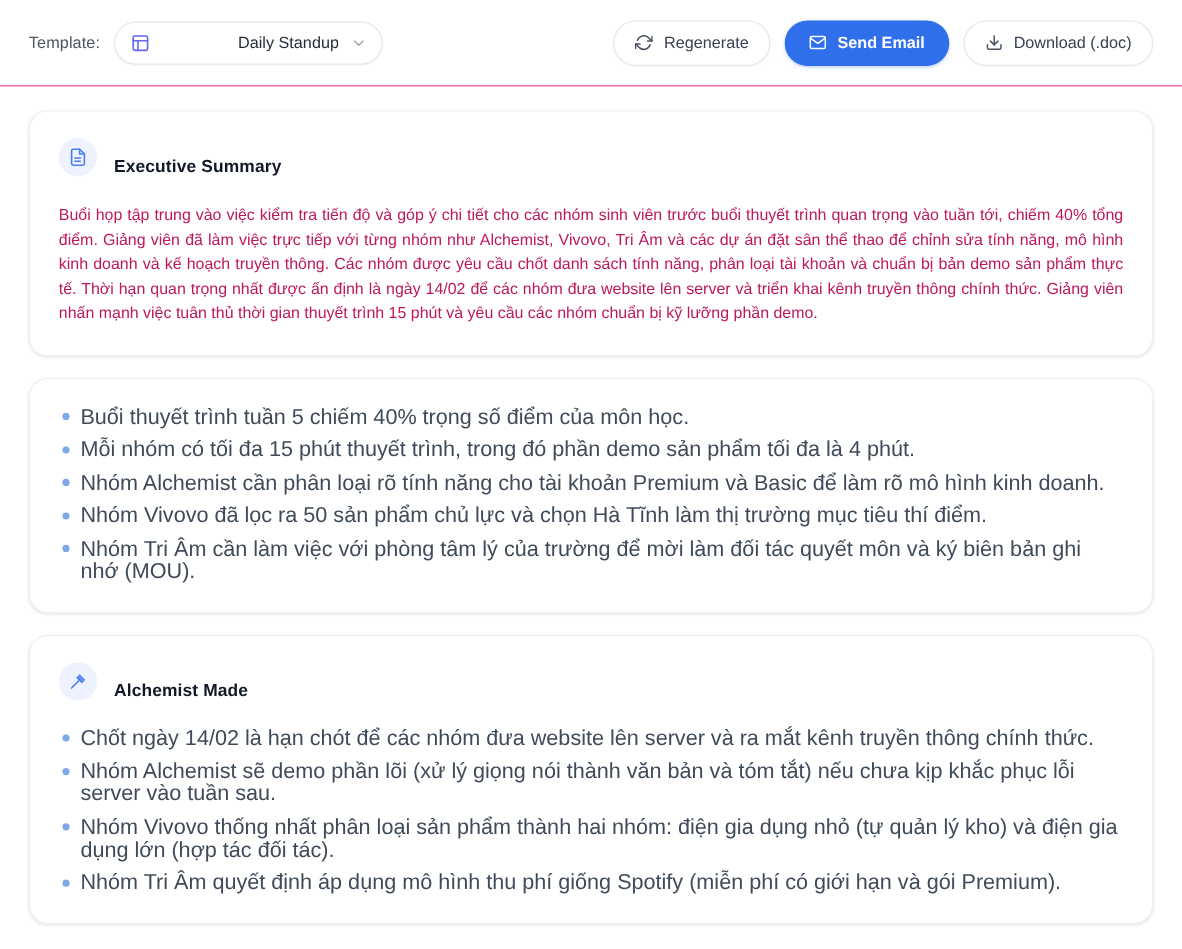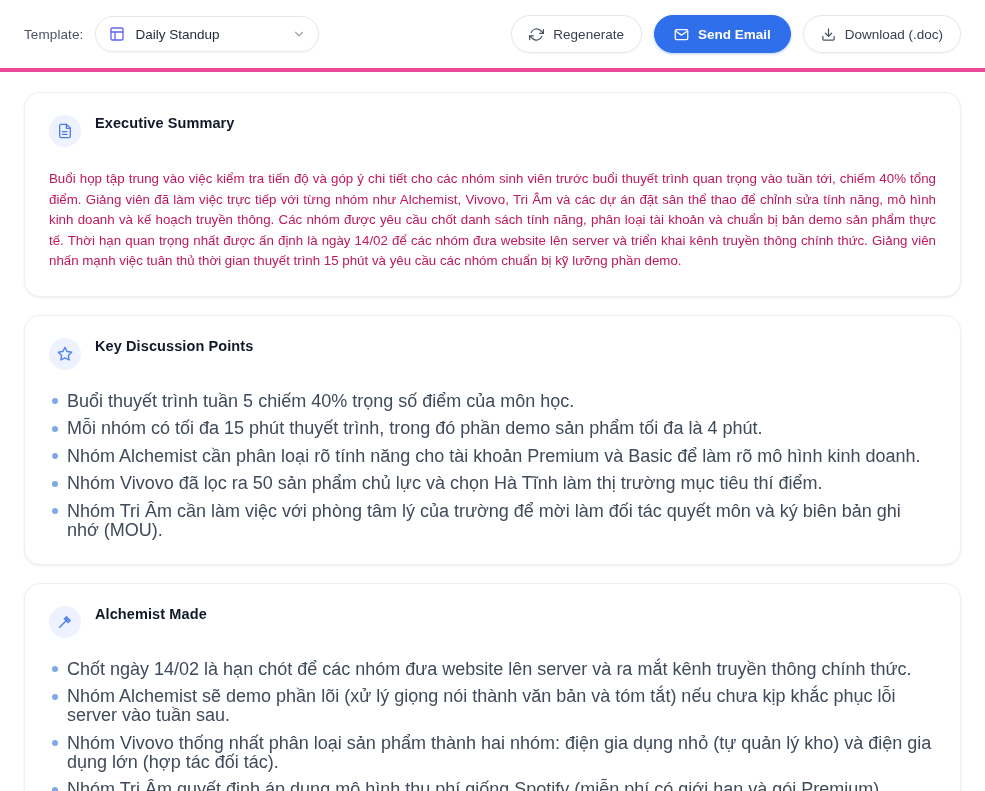--- a/index.html
+++ b/index.html
@@ -14,21 +14,21 @@
     color: #1f2937;
     -webkit-font-smoothing: antialiased;
   }
 
   
   .toolbar {
     height: 72px;
     display: flex;
     align-items: center;
     padding: 0 24px 0 24px;
-    border-bottom: 4px solid #ec4899;
+    border-bottom: 1px solid #ec4899;
     background: #ffffff;
     position: relative;
   }
   .template-group {
     display: flex;
     align-items: center;
     gap: 12px;
   }
   .template-label {
     font-size: 13.5px;
@@ -50,20 +50,21 @@
     box-shadow: 0 1px 2px rgba(16,24,40,.04);
   }
   .template-select .layout-ic { flex: 0 0 auto; display:flex; }
   .template-value {
     font-size: 13.5px;
     color: #1f2937;
     font-weight: 500;
     flex: 1 1 auto;
     white-space: nowrap;
     overflow: hidden;
+    text-align: right;
   }
   .chev { flex: 0 0 auto; display:flex; }
 
   .toolbar-actions {
     margin-left: auto;
     display: flex;
     align-items: center;
     gap: 12px;
   }
   .btn {
@@ -101,21 +102,21 @@
   .card {
     background: #ffffff;
     border: 1px solid #eef0f4;
     border-radius: 16px;
     box-shadow: 0 1px 3px rgba(16,24,40,.05), 0 1px 2px rgba(16,24,40,.03);
     margin-bottom: 18px;
     padding: 22px 24px 24px 24px;
   }
   .card-head {
     display: flex;
-    align-items: flex-start;
+    align-items: flex-end;
     gap: 14px;
     margin-bottom: 22px;
   }
   .card-ic {
     width: 32px; height: 32px;
     border-radius: 50%;
     background: #eef2ff;
     display: flex;
     align-items: center;
     justify-content: center;
@@ -223,28 +224,20 @@
           <line x1="8" y1="13" x2="15" y2="13"></line>
           <line x1="8" y1="17" x2="15" y2="17"></line>
         </svg>
       </span>
       <span class="card-title">Executive Summary</span>
     </div>
     <p class="card-body">Buổi họp tập trung vào việc kiểm tra tiến độ và góp ý chi tiết cho các nhóm sinh viên trước buổi thuyết trình quan trọng vào tuần tới, chiếm 40% tổng điểm. Giảng viên đã làm việc trực tiếp với từng nhóm như Alchemist, Vivovo, Tri Âm và các dự án đặt sân thể thao để chỉnh sửa tính năng, mô hình kinh doanh và kế hoạch truyền thông. Các nhóm được yêu cầu chốt danh sách tính năng, phân loại tài khoản và chuẩn bị bản demo sản phẩm thực tế. Thời hạn quan trọng nhất được ấn định là ngày 14/02 để các nhóm đưa website lên server và triển khai kênh truyền thông chính thức. Giảng viên nhấn mạnh việc tuân thủ thời gian thuyết trình 15 phút và yêu cầu các nhóm chuẩn bị kỹ lưỡng phần demo.</p>
   </section>
 
   <section class="card">
-    <div class="card-head">
-      <span class="card-ic">
-        <svg width="16" height="16" viewBox="0 0 24 24" fill="none" stroke="#4a7ef0" stroke-width="2" stroke-linecap="round" stroke-linejoin="round">
-          <polygon points="12 2 15.09 8.26 22 9.27 17 14.14 18.18 21.02 12 17.77 5.82 21.02 7 14.14 2 9.27 8.91 8.26 12 2"></polygon>
-        </svg>
-      </span>
-      <span class="card-title">Key Discussion Points</span>
-    </div>
     <ul class="bullets">
       <li>Buổi thuyết trình tuần 5 chiếm 40% trọng số điểm của môn học.</li>
       <li>Mỗi nhóm có tối đa 15 phút thuyết trình, trong đó phần demo sản phẩm tối đa là 4 phút.</li>
       <li>Nhóm Alchemist cần phân loại rõ tính năng cho tài khoản Premium và Basic để làm rõ mô hình kinh doanh.</li>
       <li>Nhóm Vivovo đã lọc ra 50 sản phẩm chủ lực và chọn Hà Tĩnh làm thị trường mục tiêu thí điểm.</li>
       <li>Nhóm Tri Âm cần làm việc với phòng tâm lý của trường để mời làm đối tác quyết môn và ký biên bản ghi nhớ (MOU).</li>
     </ul>
   </section>
 
   <section class="card">

